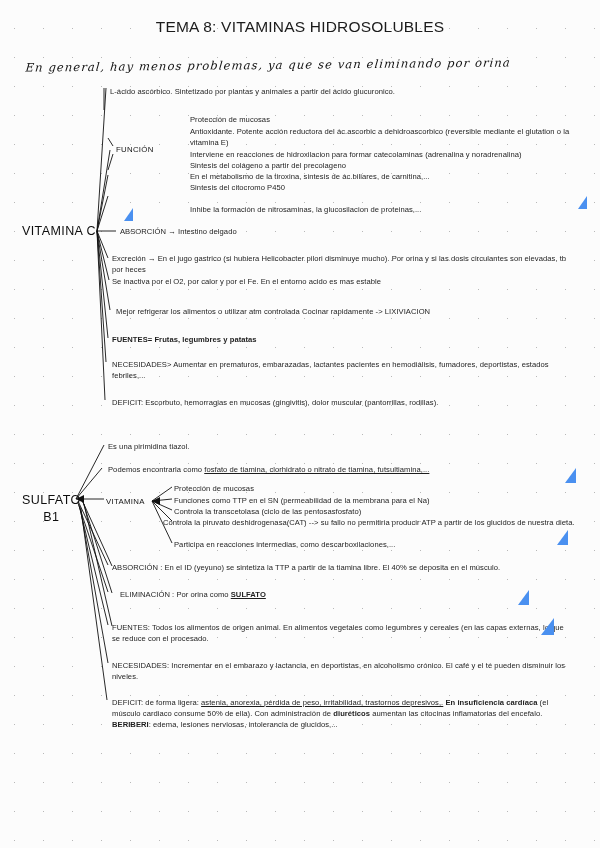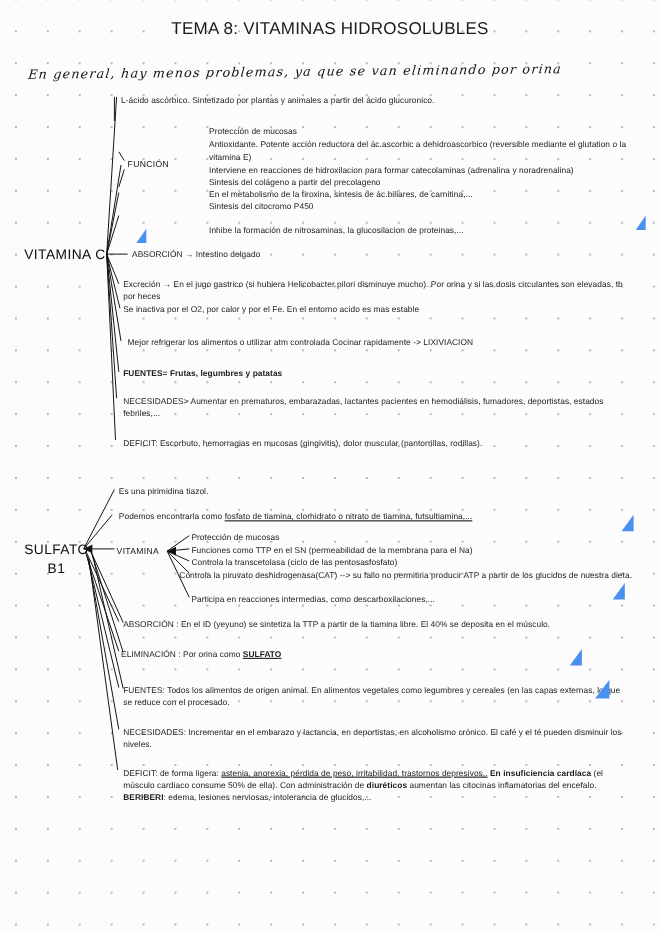--- a/index.html
+++ b/index.html
@@ -172,21 +172,21 @@
   <div class="sublabel" style="left:106px; top:497px;">VITAMINA</div>
 
   <div class="blk w420" style="left:174px; top:483px;">Protección de mucosas</div>
   <div class="blk w420" style="left:174px; top:495px;">Funciones como TTP en el SN (permeabilidad de la membrana para el Na)</div>
   <div class="blk w420" style="left:174px; top:506px;">Controla la transcetolasa (ciclo de las pentosasfosfato)</div>
   <div class="blk w420" style="left:163px; top:517px;">Controla la piruvato deshidrogenasa(CAT)  --&gt; su fallo no permitiria producir ATP a partir de los glucidos de nuestra dieta.</div>
   <div class="blk w420" style="left:174px; top:539px;">Participa en reacciones intermedias, como descarboxilaciones,...</div>
 
   <div class="blk w460" style="left:112px; top:562px;">ABSORCIÓN : En el ID (yeyuno) se sintetiza la TTP a partir de la tiamina libre. El 40% se deposita en el músculo.</div>
 
-  <div class="blk w460" style="left:110px; top:589px;"><span>ELIMINACIÓN : Por orina como </span><span class="u b">SULFATO</span></div>
+  <div class="blk w460" style="left:120px; top:589px;"><span>ELIMINACIÓN : Por orina como </span><span class="u b">SULFATO</span></div>
 
   <div class="blk w460" style="left:112px; top:622px;">FUENTES: Todos los alimentos de origen animal. En alimentos vegetales como legumbres y cereales (en las capas externas, lo que se reduce con el procesado.</div>
   <div class="blk w460" style="left:112px; top:660px;">NECESIDADES: Incrementar en el embarazo y lactancia, en deportistas,  en alcoholismo crónico. El café y el té pueden disminuir los niveles.</div>
 
   <div class="blk w460" style="left:112px; top:697px;"><span>DEFICIT: de forma ligera: </span><span class="u">astenia, anorexia, pérdida de peso, irritabilidad, trastornos depresivos,.</span><span> </span><span class="b">En insuficiencia cardíaca</span><span> (el músculo cardiaco consume 50% de ella).  Con administración  de </span><span class="b">diuréticos</span><span> aumentan las citocinas inflamatorias del encefalo. </span><span class="b">BERIBERI</span><span>: edema, lesiones nerviosas, intolerancia de glucidos,...</span></div>
 
   <div class="tri" style="left:124px; top:208px; border-left:9px solid transparent; border-bottom:13px solid #4a90f0;"></div>
   <div class="tri" style="left:578px; top:196px; border-left:9px solid transparent; border-bottom:13px solid #4a90f0;"></div>
   <div class="tri" style="left:565px; top:468px; border-left:11px solid transparent; border-bottom:15px solid #4a90f0;"></div>
   <div class="tri" style="left:557px; top:530px; border-left:11px solid transparent; border-bottom:15px solid #4a90f0;"></div>

